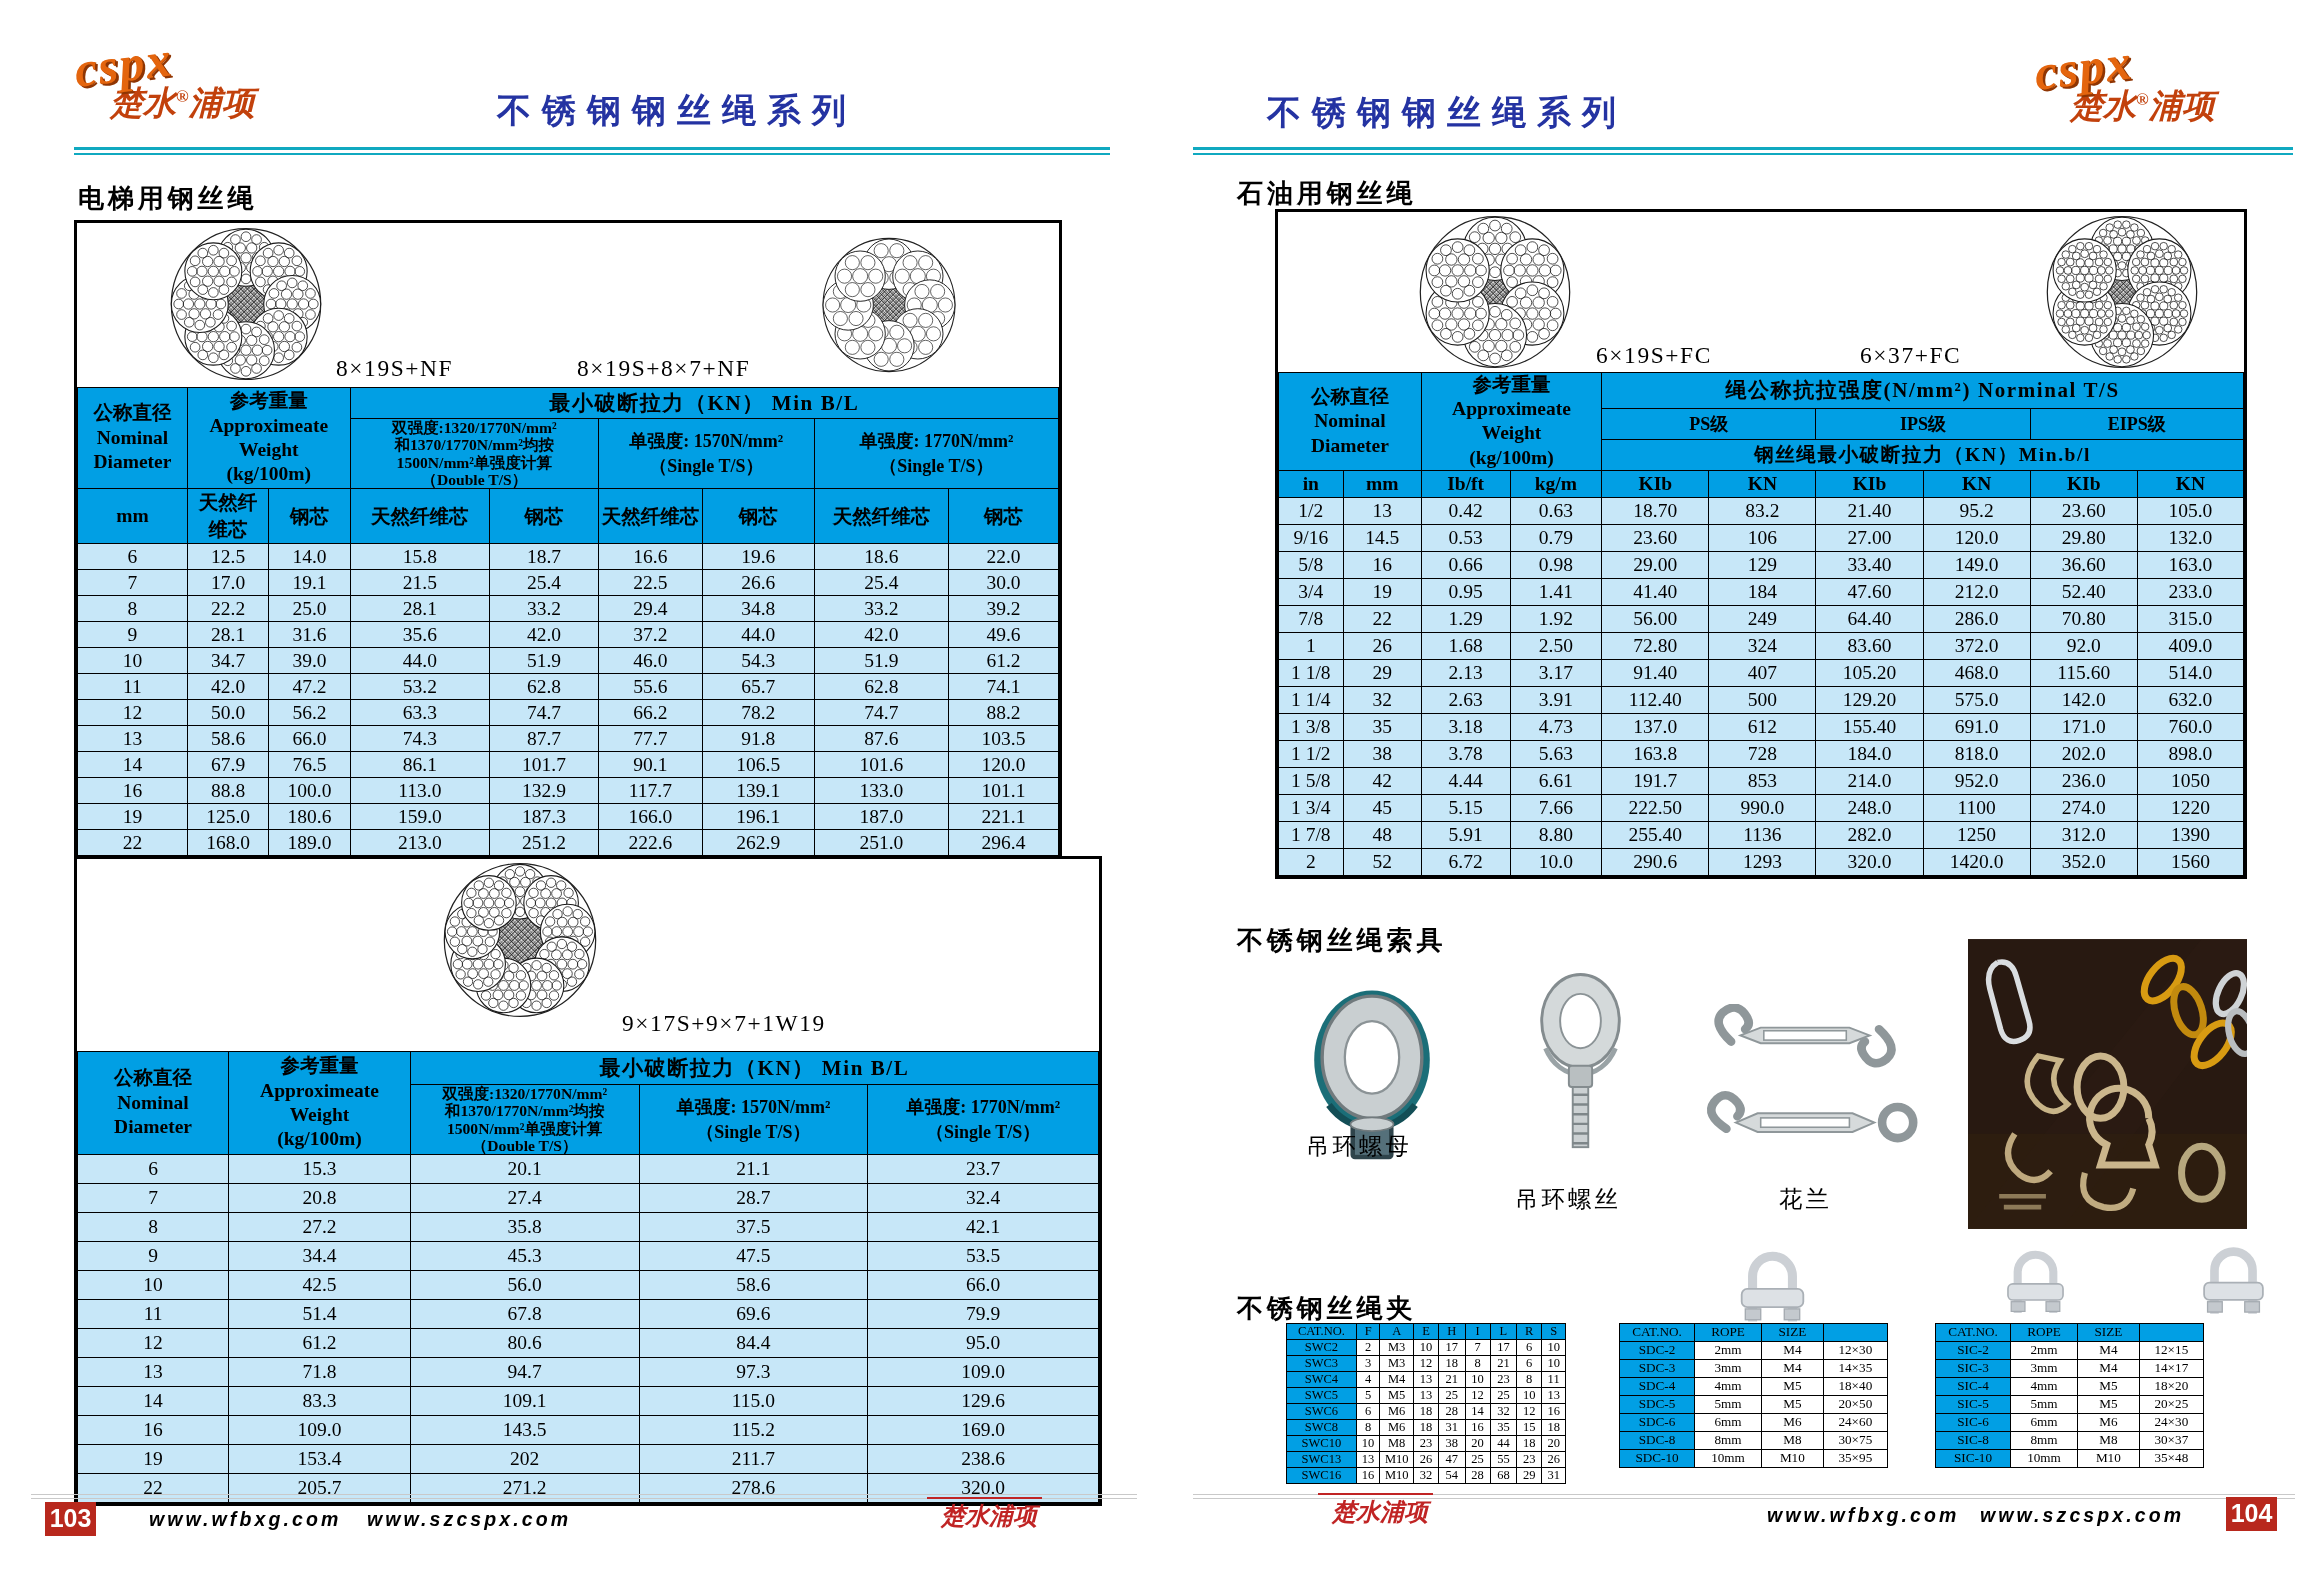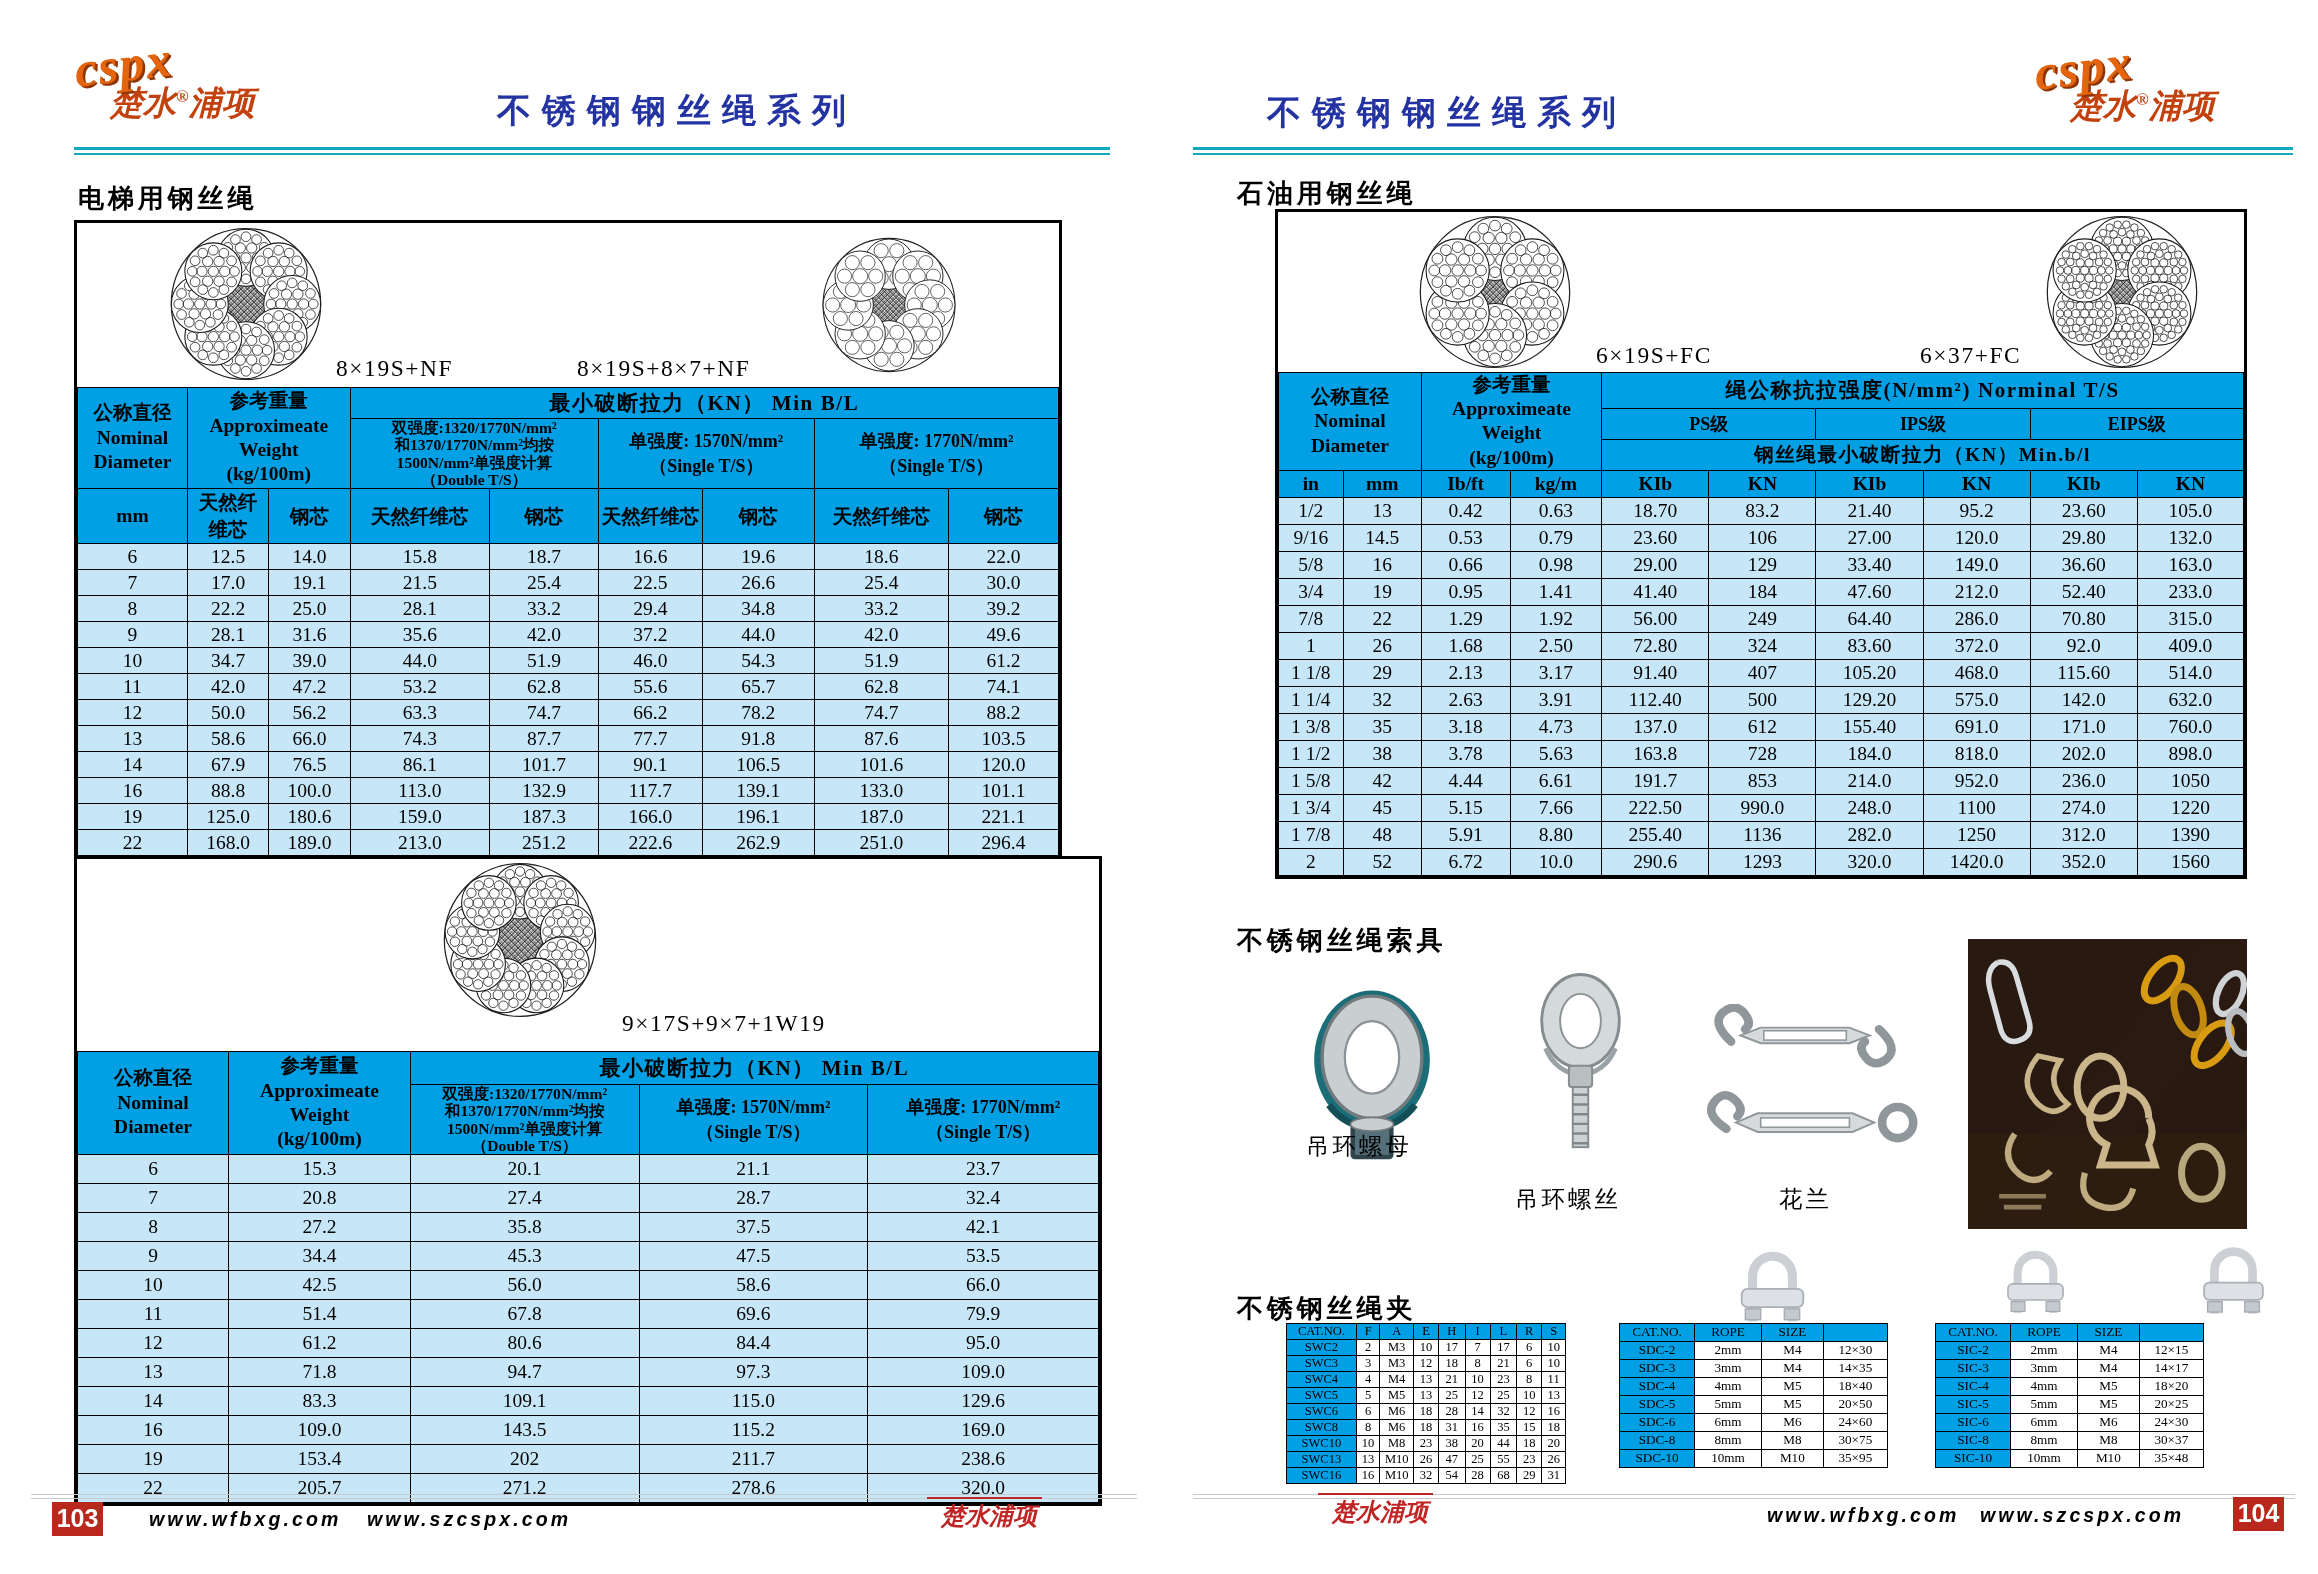--- a/index.html
+++ b/index.html
@@ -44,21 +44,21 @@
   table.cat th,table.cat td{border:1.2px solid #000;text-align:center;padding:0 1.6px;font-weight:normal;background:#fff;}
   table.cat th{background:#019fe4;}
   table.cat td:first-child{background:#019fe4;}
   .swc th,.swc td{height:15.6px;font-size:12.5px;}
   .sdc th,.sdc td,.sic th,.sic td{height:18px;font-size:13.2px;}
 
   .rig-label{font:23.4px "Liberation Serif",serif;letter-spacing:3.1px;}
 
   .foot-rule{position:absolute;height:5.5px;border-top:1.6px solid #c9c9c9;border-bottom:1.6px solid #c9c9c9;}
   .page-box{position:absolute;width:51px;height:34px;background:#b8281d;color:#fff;font:bold 25px "Liberation Sans",sans-serif;
-            display:flex;align-items:center;justify-content:center;margin-left:7px;}
+            display:flex;align-items:center;justify-content:center;}
   .foot-url{position:absolute;font:bold italic 19.5px "Liberation Sans",sans-serif;letter-spacing:3.1px;white-space:nowrap;}
   .foot-script{position:absolute;font:bold italic 24px "Liberation Serif",serif;color:#c02424;border-top:2.3px solid #c02424;
                padding:1.6px 4.7px 0 14px;white-space:nowrap;}
 </style>
 </head>
 <body>
 
 <svg width="0" height="0" style="position:absolute">
   <defs>
     <pattern id="hatch" width="6" height="6" patternUnits="userSpaceOnUse" patternTransform="rotate(45)">
@@ -941,21 +941,21 @@
               <circle cx="36.3" cy="98.3" r="7.0" fill="none" stroke="#1a1a1a" stroke-width="1"></circle>
               <circle cx="25.2" cy="87.2" r="7.0" fill="none" stroke="#1a1a1a" stroke-width="1"></circle>
               <circle cx="21.2" cy="72.0" r="7.0" fill="none" stroke="#1a1a1a" stroke-width="1"></circle>
               <circle cx="25.2" cy="56.8" r="7.0" fill="none" stroke="#1a1a1a" stroke-width="1"></circle>
               <circle cx="36.3" cy="45.7" r="7.0" fill="none" stroke="#1a1a1a" stroke-width="1"></circle>
               <circle cx="51.5" cy="41.7" r="7.0" fill="none" stroke="#1a1a1a" stroke-width="1"></circle>
               <circle cx="66.7" cy="45.7" r="7.0" fill="none" stroke="#1a1a1a" stroke-width="1"></circle>
               <circle cx="77.8" cy="56.8" r="7.0" fill="none" stroke="#1a1a1a" stroke-width="1"></circle>
             </svg></div>
         <div class="rlabel" style="left:318px;bottom:3.1px">6×19S+FC</div>
-        <div class="rlabel" style="left:642px;bottom:3.1px">6×37+FC</div>
+        <div class="rlabel" style="left:582px;bottom:3.1px">6×37+FC</div>
         <div class="rope" style="left:767px;top:3.1px;width:154px;height:154px"><svg viewBox="0 0 200 200" width="100%" height="100%">
               <ellipse cx="100" cy="100" rx="97" ry="98" fill="#fff" stroke="#222" stroke-width="1.6"></ellipse>
               <circle cx="100" cy="100" r="37" fill="url(#hatch)" stroke="#222" stroke-width="1"></circle>
               <circle cx="100" cy="44" r="41" fill="#fff" stroke="#1a1a1a" stroke-width="1.4"></circle>
               <circle cx="100.0" cy="44.0" r="5.3" fill="none" stroke="#1a1a1a" stroke-width="1"></circle>
               <circle cx="111.5" cy="44.0" r="5.3" fill="none" stroke="#1a1a1a" stroke-width="1"></circle>
               <circle cx="105.7" cy="53.9" r="5.3" fill="none" stroke="#1a1a1a" stroke-width="1"></circle>
               <circle cx="94.3" cy="53.9" r="5.3" fill="none" stroke="#1a1a1a" stroke-width="1"></circle>
               <circle cx="88.5" cy="44.0" r="5.3" fill="none" stroke="#1a1a1a" stroke-width="1"></circle>
               <circle cx="94.3" cy="34.1" r="5.3" fill="none" stroke="#1a1a1a" stroke-width="1"></circle>

